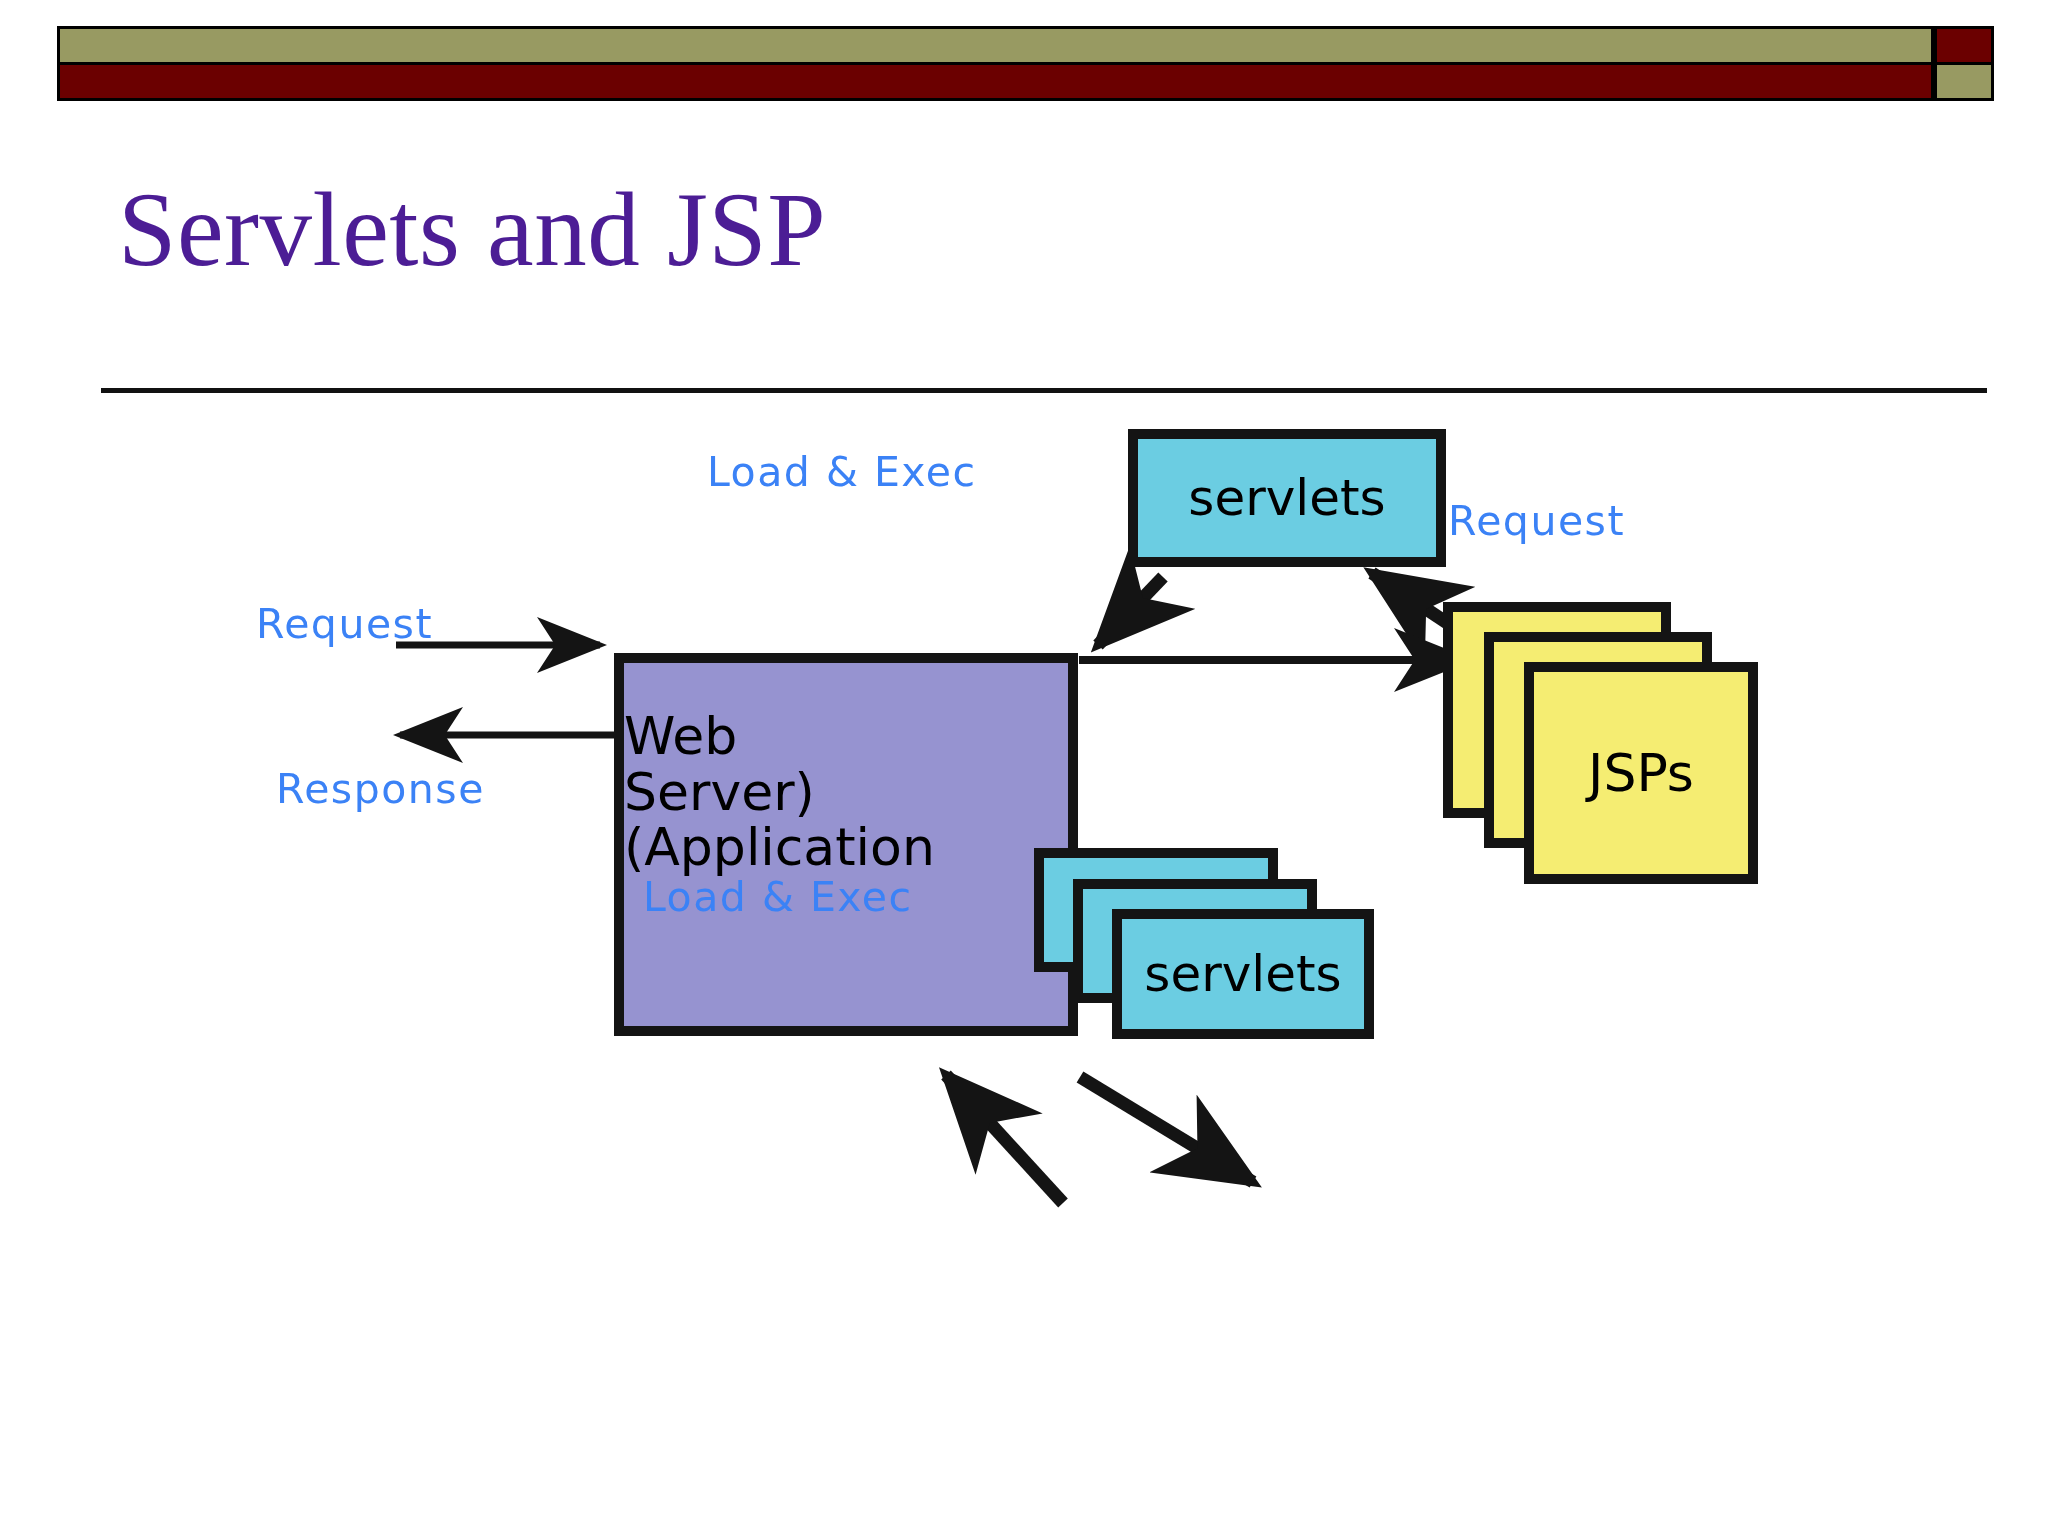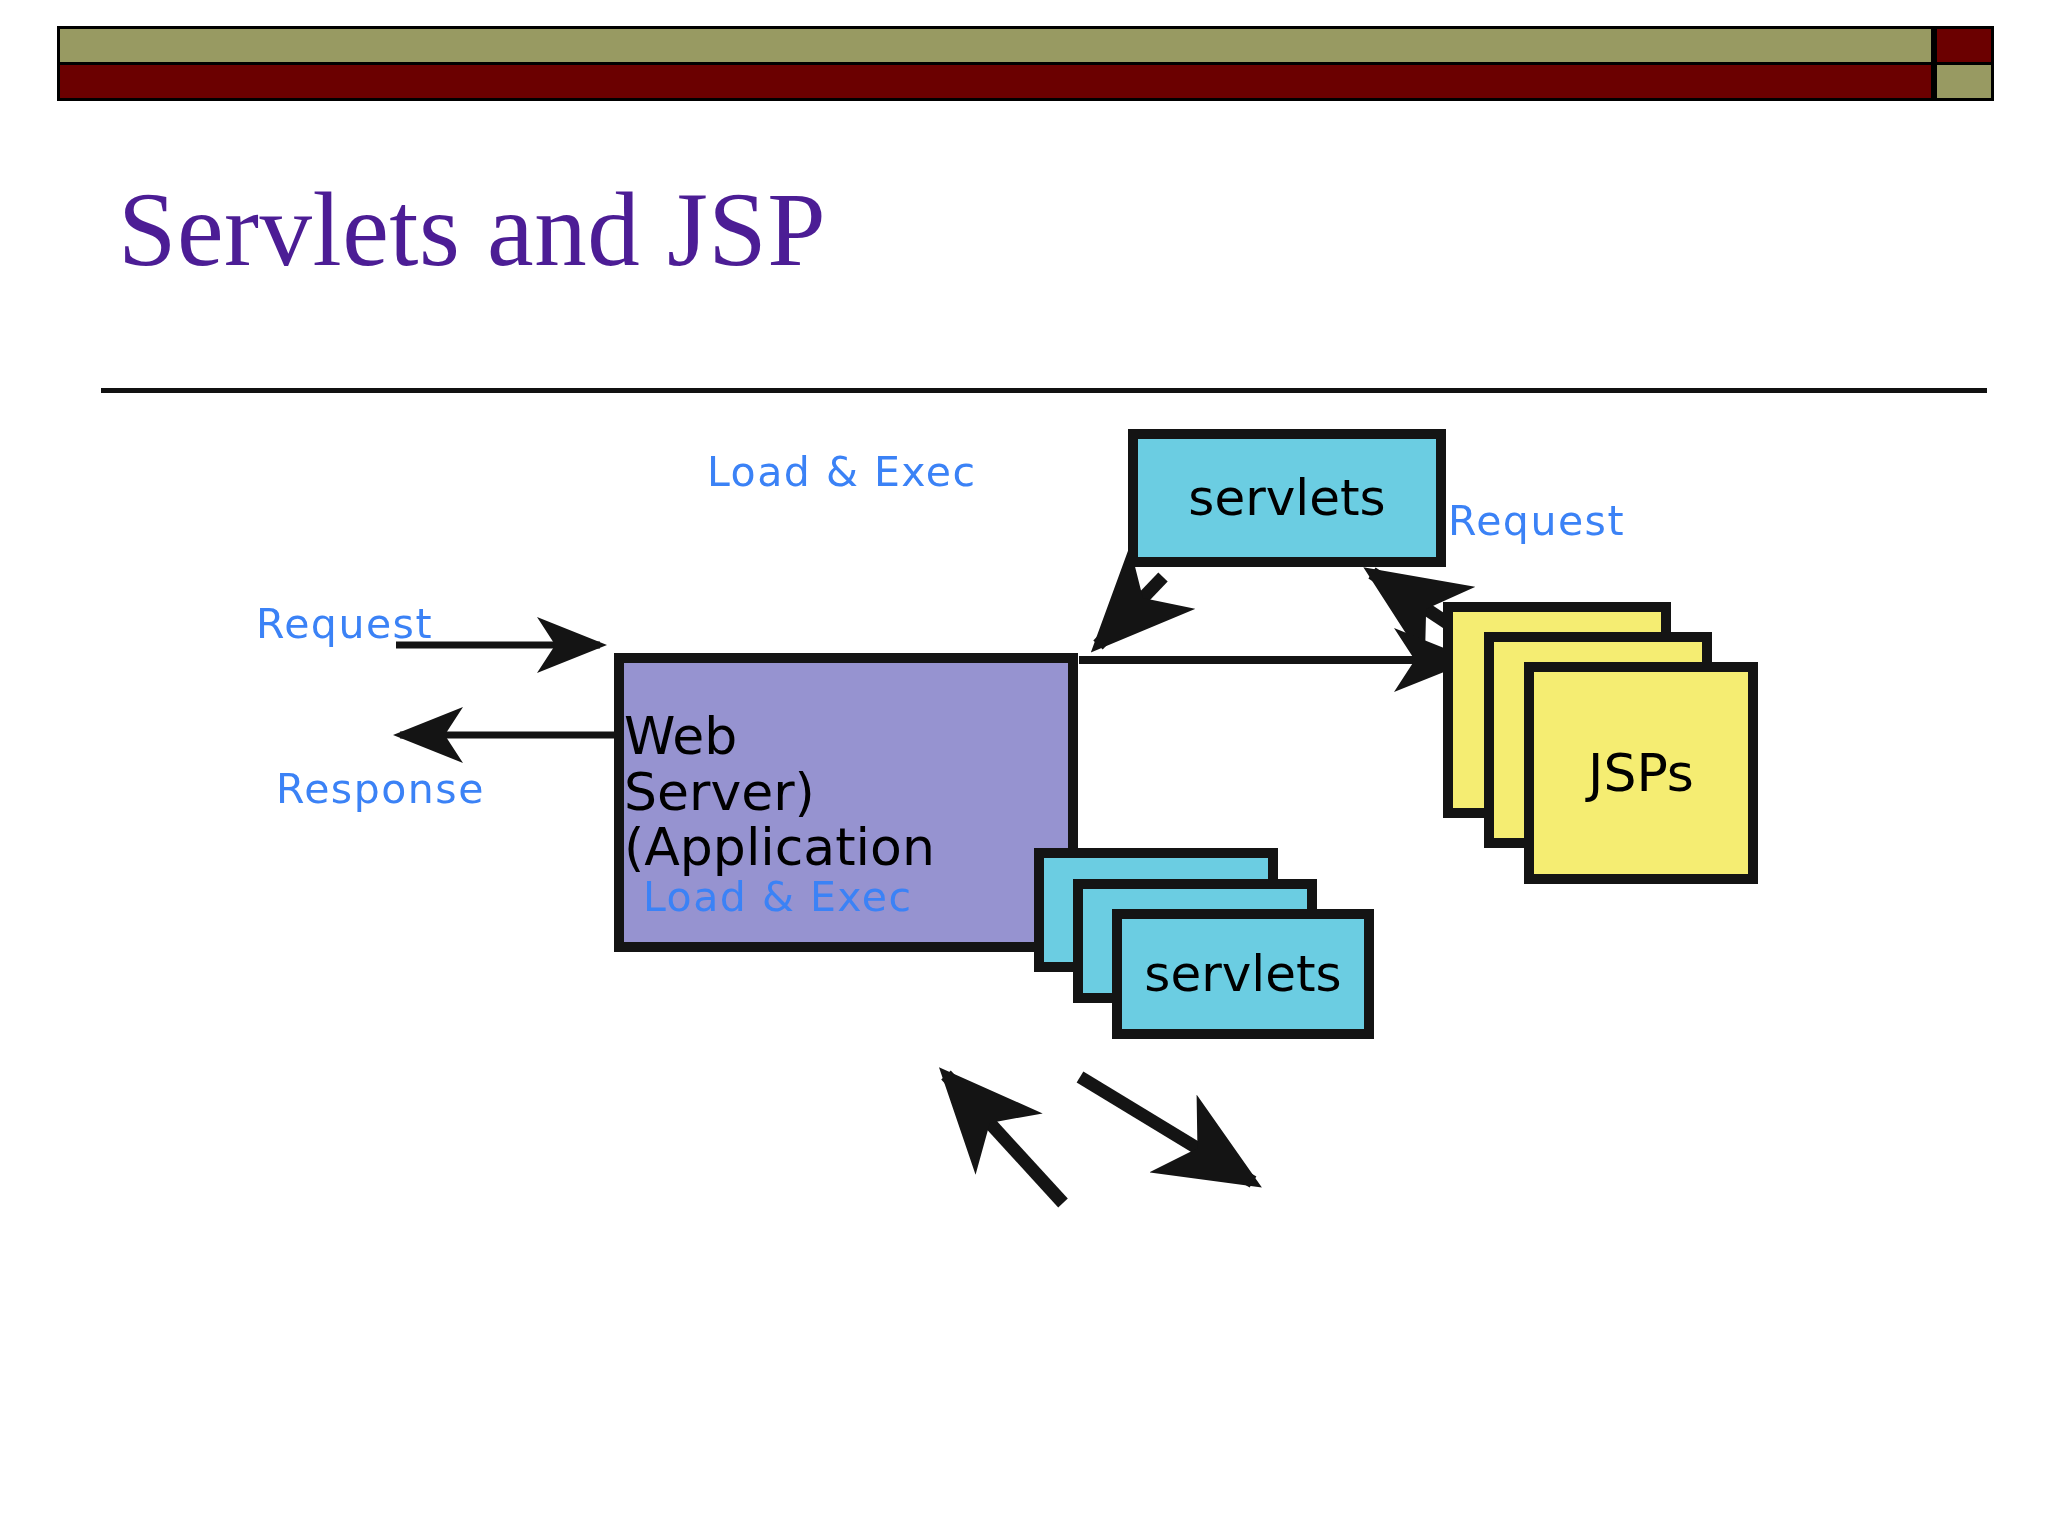--- a/index.html
+++ b/index.html
@@ -159,21 +159,21 @@
       </marker>
     </defs>
     <g>
       <line x1="1080" y1="647" x2="1253" y2="752" stroke="#141414" stroke-width="13" marker-end="url(#arrowhead2)"></line>
     </g>
     <g>
       <line x1="1063" y1="773" x2="946" y2="645" stroke="#141414" stroke-width="13" marker-end="url(#arrowhead2)"></line>
     </g>
   </svg>
 
-  <div style="position:absolute;left:614px;top:223px;width:464px;height:299px;
+  <div style="position:absolute;left:614px;top:223px;width:464px;height:383px;
               background:#9693D0;border:10px solid #141414;box-sizing:border-box;">
     <div class="box-text" style="left:0;top:46px;width:444px;font-size:52px;line-height:1.07;">
       <div>Web</div>
       <div>Server)</div>
       <div>(Application</div>
     </div>
   </div>
 
   <div style="position:absolute;left:1128px;top:-1px;width:318px;height:138px;
               background:#6BCDE2;border:10px solid #141414;box-sizing:border-box;

